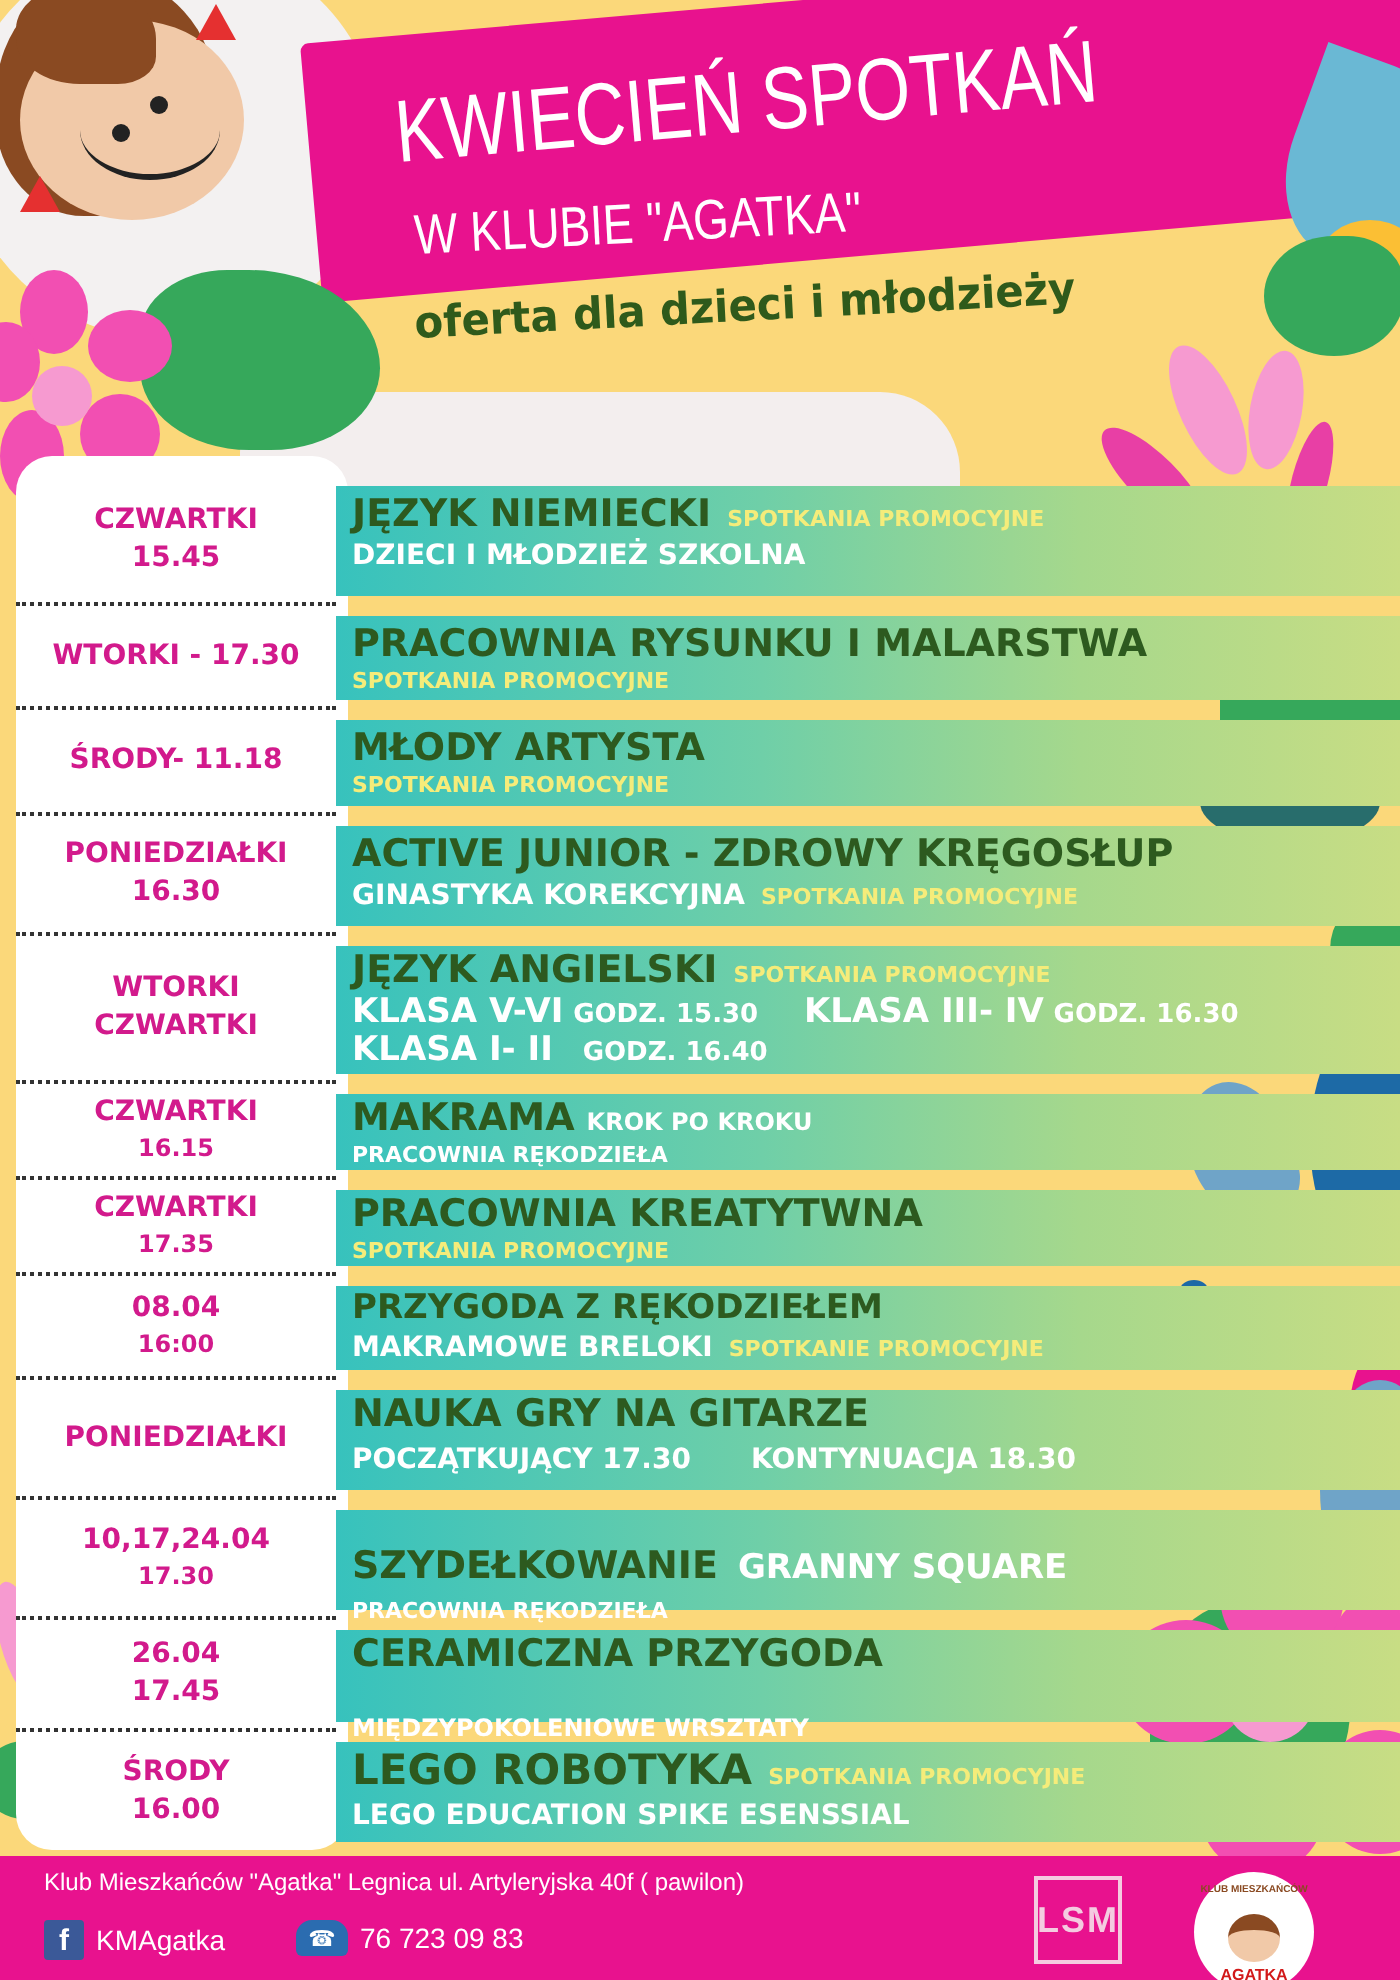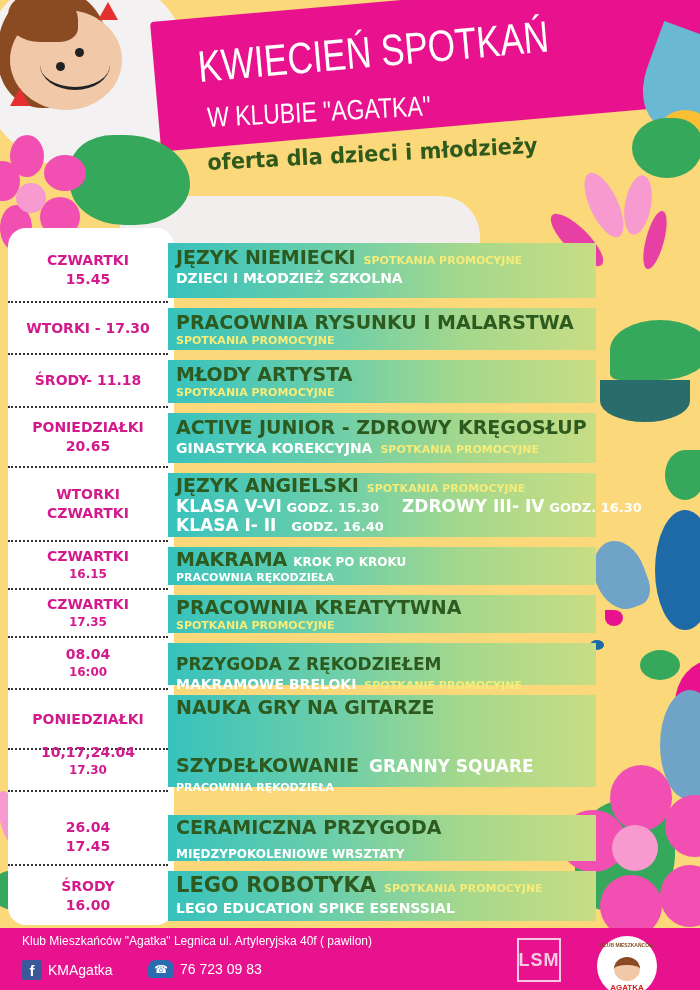--- a/index.html
+++ b/index.html
@@ -44,21 +44,21 @@
     position: absolute; left: 8px; top: 228px; width: 166px; height: 697px;
     background: #fff; border-radius: 18px;
   }
   .white-cloud {
     position: absolute; left: 120px; top: 196px; width: 360px; height: 50px;
     background: #f3eeee; border-radius: 30px 40px 0 0;
   }
 
   
   .row {
-    position: absolute; left: 0; width: 596px;
+    position: absolute; left: 0; width: 700px;
   }
   .row .day {
     position: absolute; left: 8px; width: 160px; top: 0; bottom: 0;
     display: flex; flex-direction: column; justify-content: center; align-items: center;
     color: #d21a8c; font-weight: bold; font-size: 14px; text-align: center; line-height: 1.35;
     border-bottom: 2px dotted #333;
   }
   .row.last .day { border-bottom: none; }
   .row .band {
     position: absolute; left: 168px; right: 0; top: 5px; bottom: 5px;
@@ -230,39 +230,39 @@
   </div>
   <div class="band">
     <div class="t1">MŁODY ARTYSTA</div>
     <div class="promo inline0">SPOTKANIA PROMOCYJNE</div>
   </div>
 </div>
 
 <div class="row" style="top:408px;height:60px;">
   <div class="day">
     <span>PONIEDZIAŁKI</span>
-    <span>20.65</span>
+    <span>16.30</span>
   </div>
   <div class="band">
     <div class="t1">ACTIVE JUNIOR - ZDROWY KRĘGOSŁUP</div>
     <div class="t2"><span>GINASTYKA KOREKCYJNA</span><span class="promo">SPOTKANIA PROMOCYJNE</span></div>
   </div>
 </div>
 
 <div class="row" style="top:468px;height:74px;">
   <div class="day">
     <span>WTORKI</span>
     <span>CZWARTKI</span>
   </div>
   <div class="band" style="padding-top:2px">
     <div class="t1"><span>JĘZYK ANGIELSKI</span><span class="promo">SPOTKANIA PROMOCYJNE</span></div>
     <div class="t2" style="line-height:1.1">
       <span class="wbig">KLASA V-VI</span>
       <span class="wsm">GODZ. 15.30</span>
-      <span class="wbig" style="margin-left:18px">ZDROWY III- IV</span>
+      <span class="wbig" style="margin-left:18px">KLASA III- IV</span>
       <span class="wsm">GODZ. 16.30</span>
     </div>
     <div class="t2" style="line-height:1.1">
       <span class="wbig">KLASA I- II</span>
       <span class="wsm" style="margin-left:10px">GODZ. 16.40</span>
     </div>
   </div>
 </div>
 
 <div class="row" style="top:542px;height:48px;">
@@ -285,54 +285,55 @@
     <div class="t1">PRACOWNIA KREATYTWNA</div>
     <div class="promo inline0">SPOTKANIA PROMOCYJNE</div>
   </div>
 </div>
 
 <div class="row" style="top:638px;height:52px;">
   <div class="day">
     <span>08.04</span>
     <span style="font-size:12px">16:00</span>
   </div>
-  <div class="band" style="padding-top:12px">
+  <div class="band" style="padding-top:2px">
     <div class="t1" style="font-size:17px">PRZYGODA  Z RĘKODZIEŁEM</div>
     <div class="t2"><span>MAKRAMOWE BRELOKI</span><span class="promo">SPOTKANIE PROMOCYJNE</span></div>
   </div>
 </div>
 
 <div class="row" style="top:690px;height:60px;">
   <div class="day">
     <span>PONIEDZIAŁKI</span>
   </div>
   <div class="band" style="padding-top:2px">
     <div class="t1">NAUKA GRY NA GITARZE</div>
-  </div>
-</div>
-
-<div class="row" style="top:732px;height:60px;">
+    <div class="t2" style="margin-top:2px"><span>POCZĄTKUJĄCY 17.30</span><span style="margin-left:30px">KONTYNUACJA 18.30</span></div>
+  </div>
+</div>
+
+<div class="row" style="top:750px;height:60px;">
   <div class="day">
     <span>10,17,24.04</span>
     <span style="font-size:12px">17.30</span>
   </div>
   <div class="band" style="padding-top:18px">
     <div class="t1"><span>SZYDEŁKOWANIE</span><span class="t2" style="font-size:17px;margin-left:10px">GRANNY SQUARE</span></div>
     <div class="t2" style="font-size:11px;margin-top:4px">PRACOWNIA RĘKODZIEŁA</div>
   </div>
 </div>
 
 <div class="row" style="top:810px;height:56px;">
   <div class="day">
     <span>26.04</span>
     <span>17.45</span>
   </div>
   <div class="band" style="padding-top:2px">
     <div class="t1">CERAMICZNA PRZYGODA</div>
-    <div class="t2" style="font-size:12px;margin-top:8px">MIĘDZYPOKOLENIOWE WRSZTATY</div>
+    <div class="t2" style="font-size:12px;margin-top:18px">MIĘDZYPOKOLENIOWE WRSZTATY</div>
   </div>
 </div>
 
 <div class="row last" style="top:866px;height:60px;">
   <div class="day">
     <span>ŚRODY</span>
     <span>16.00</span>
   </div>
   <div class="band" style="padding-top:2px">
     <div class="t1" style="font-size:21px"><span>LEGO ROBOTYKA</span><span class="promo">SPOTKANIA PROMOCYJNE</span></div>

